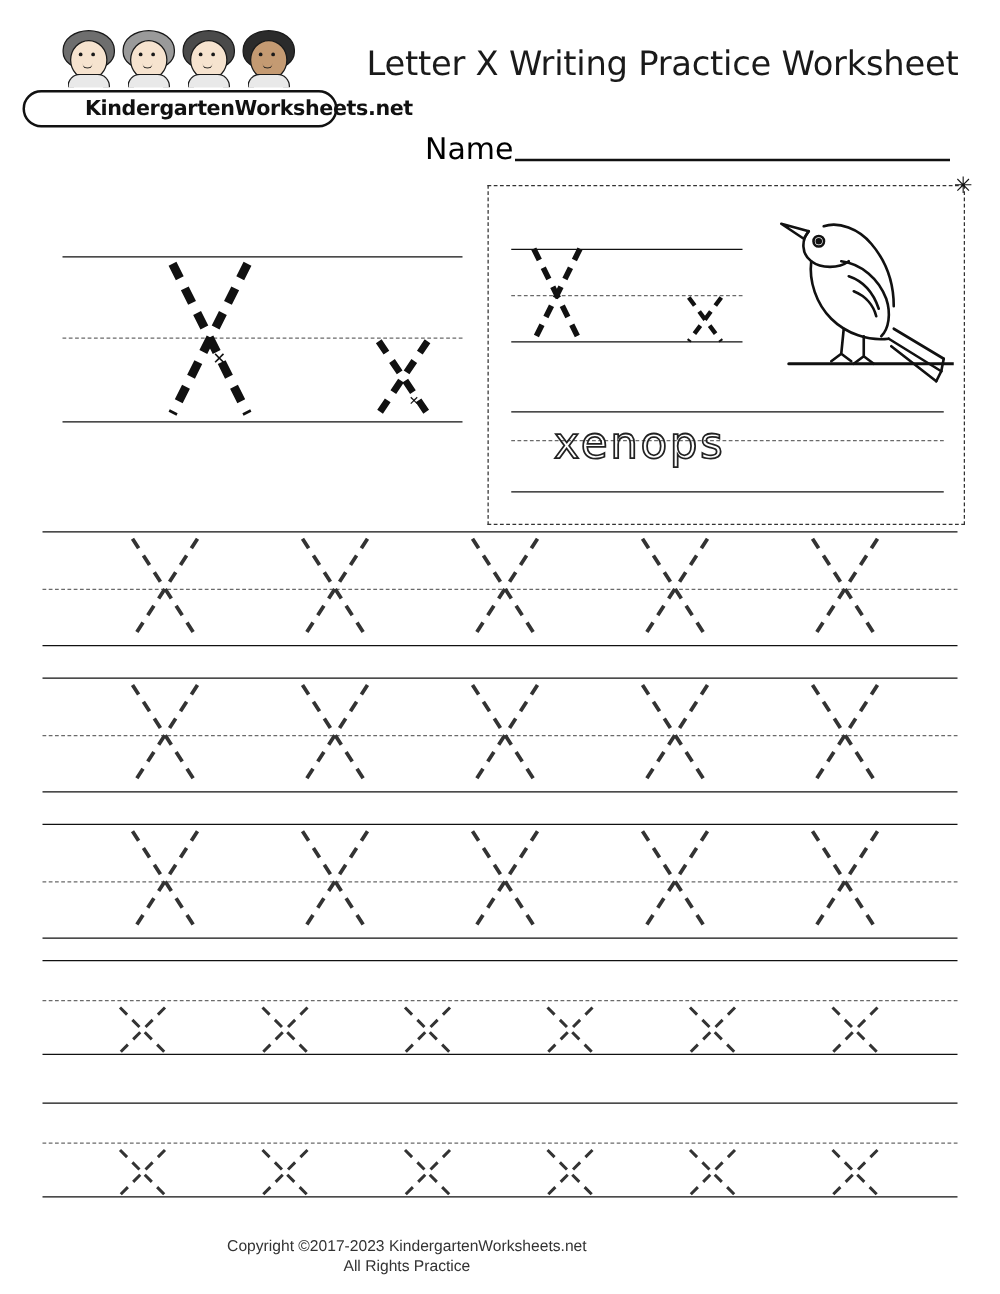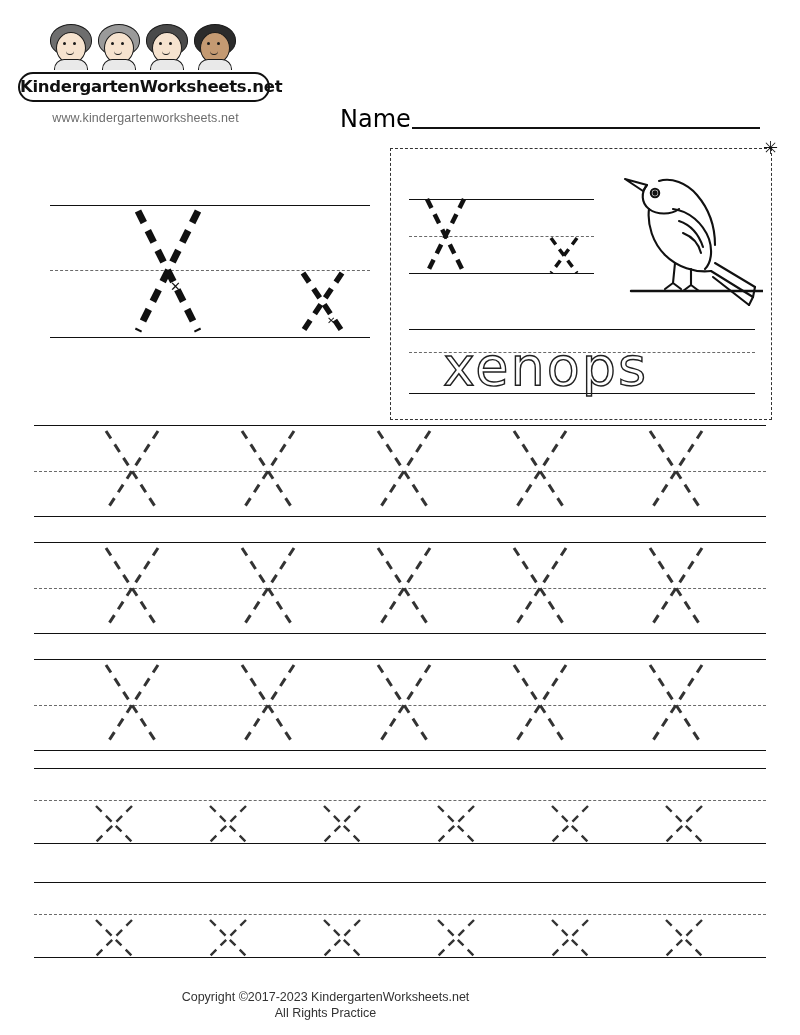--- a/index.html
+++ b/index.html
@@ -117,20 +117,21 @@
     top: 0;
     width: 100%;
     line-height: 26px;
     text-align: center;
     font-family: "DejaVu Sans", sans-serif;
     font-weight: bold;
     font-size: 16.5px;
     letter-spacing: -0.3px;
     color: #111;
     white-space: nowrap;
+    padding-left: 48px;
   }
   .logo-url {
     margin-top: 9px;
     text-align: center;
     font-size: 12.5px;
     color: #6d6d6d;
     letter-spacing: 0.1px;
   }
 
   .title {
@@ -205,21 +206,21 @@
     line-height: 18px;
     color: #111;
   }
 
   
   .word {
     position: absolute;
     left: 60px;
     top: 8px;
     font-family: "DejaVu Sans", sans-serif;
-    font-size: 54px;
+    font-size: 35px;
     letter-spacing: 2px;
     color: transparent;
     -webkit-text-stroke: 1.4px #222;
     white-space: nowrap;
   }
 
   
   .row {
     position: absolute;
     left: 34px;
@@ -276,23 +277,23 @@
           <div class="face"></div>
         <div class="eye l"></div>
           <div class="eye r"></div>
           <div class="mouth"></div>
         <div class="body"></div>
       </div>
     </div>
     <div class="logo-banner">
       <div class="txt">KindergartenWorksheets.net</div>
     </div>
-    <div class="logo-url">www.kindergartenworksheets.net</div>
   </div>
 
+  <div class="title">Letter X Writing Practice Worksheet</div>
 
   <div class="name-row">
     <span class="name-label">Name</span>
     <span class="name-line"></span>
   </div>
 </div>
 
 <div class="sample-area">
   <div class="solid-line" style="left:0; top:0; width:320px;"></div>
   <div class="dashed-line" style="left:0; top:65px; width:320px;"></div>

